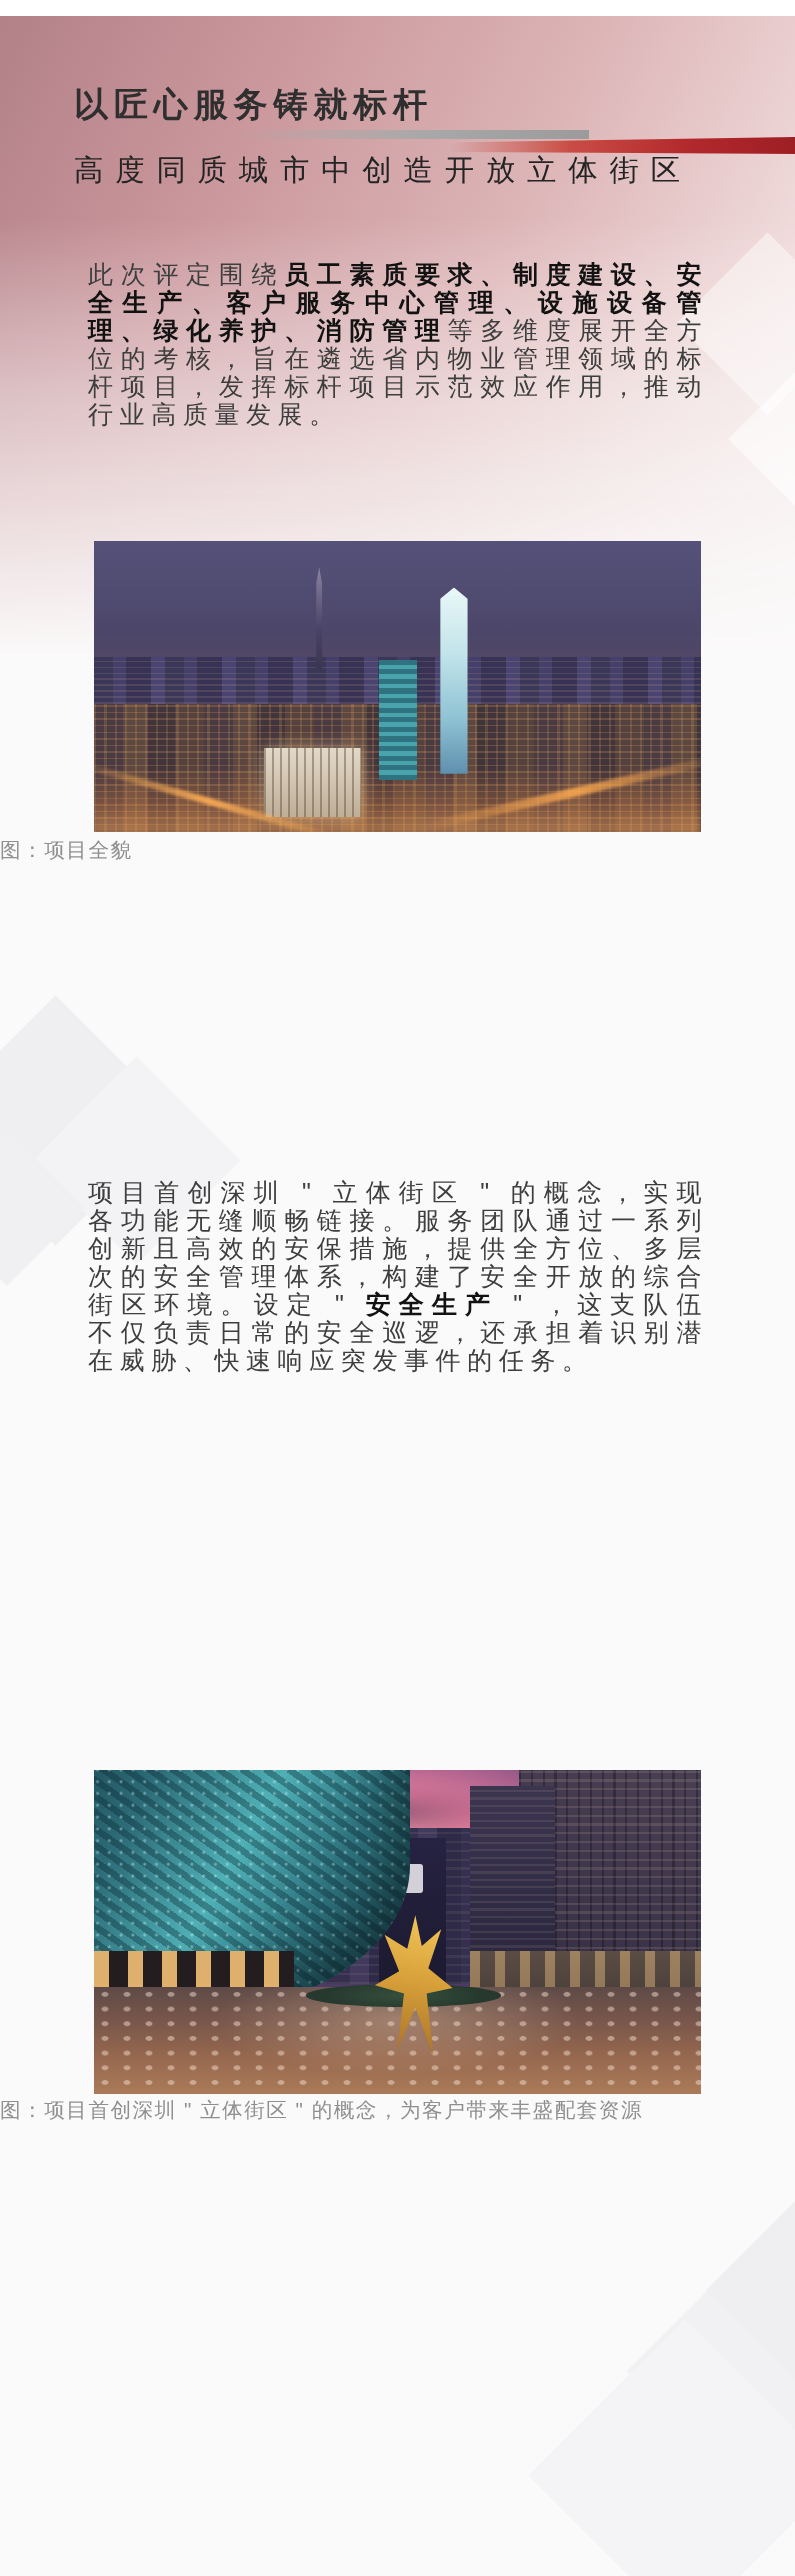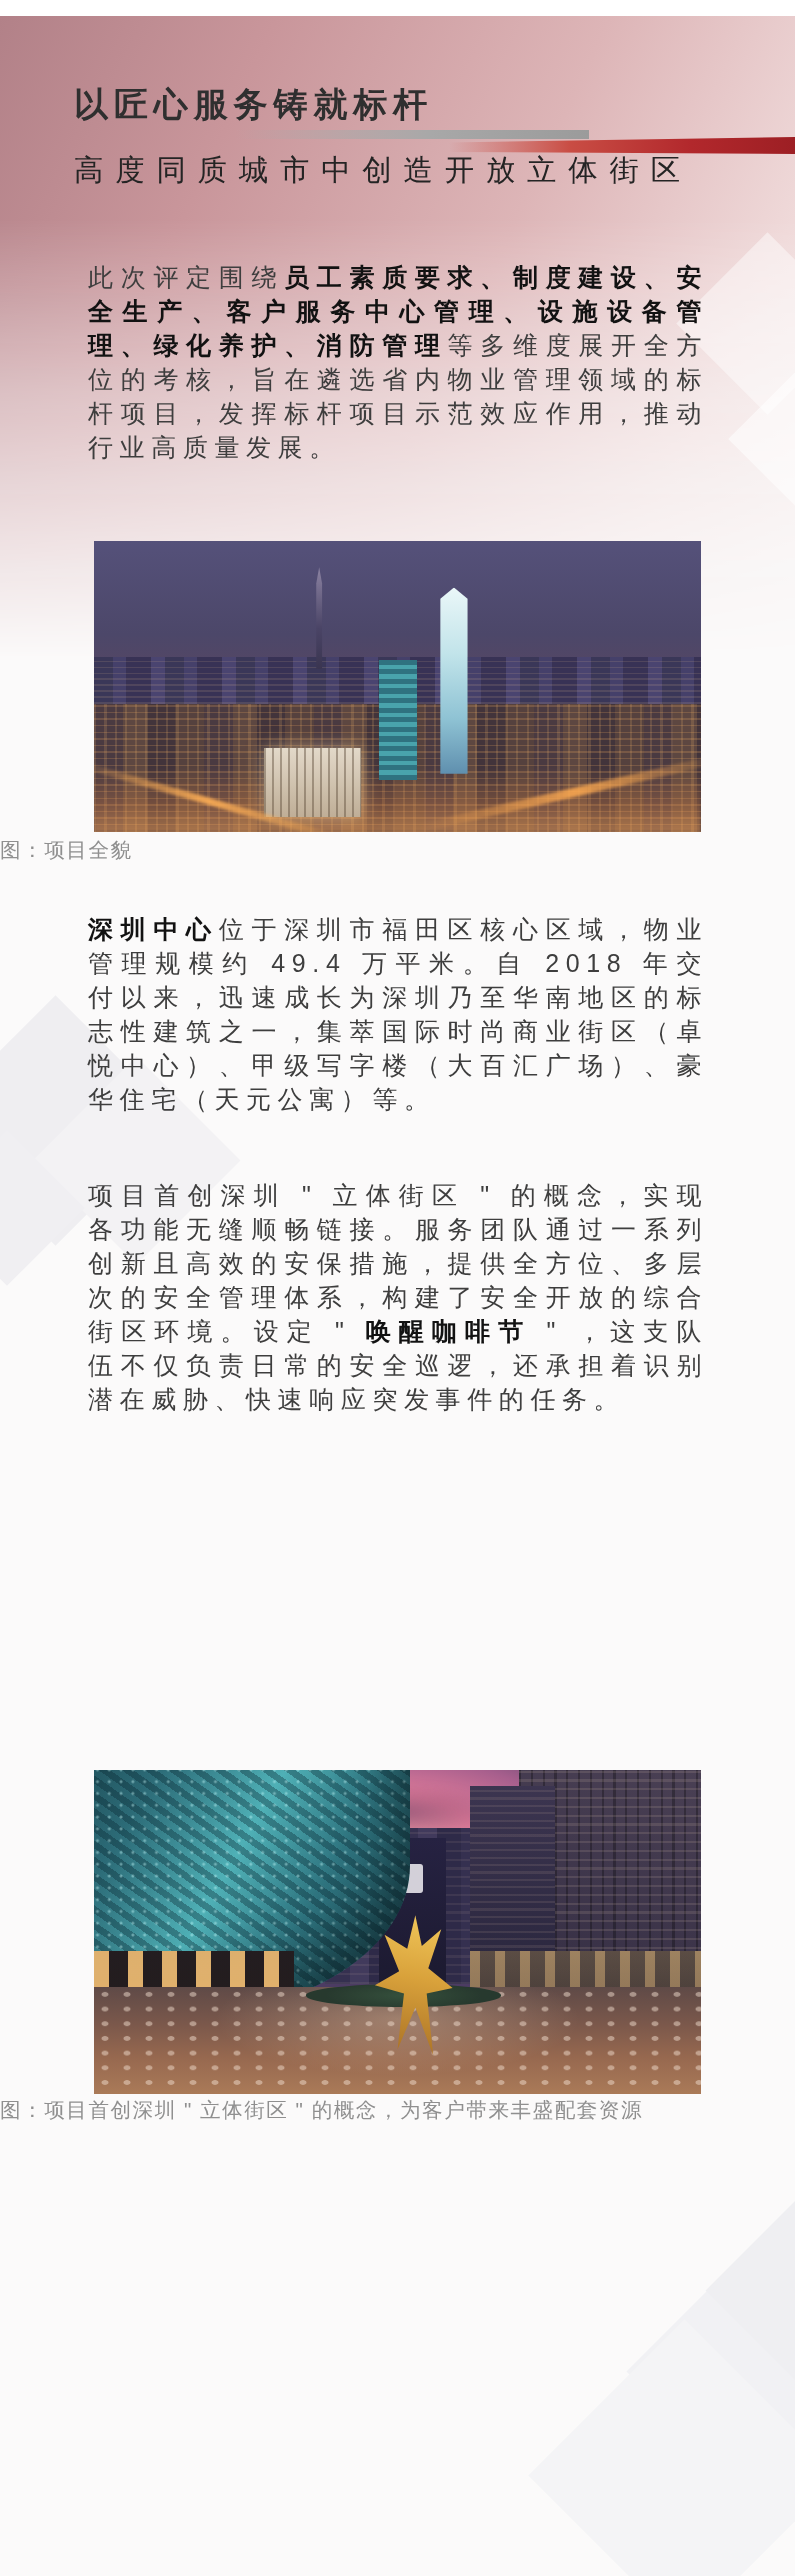--- a/index.html
+++ b/index.html
@@ -47,21 +47,21 @@
     background:linear-gradient(to right,rgba(197,85,80,0) 0%,#c94d44 35%,var(--accent-red) 70%,#9d1f24 100%);
     clip-path:polygon(0 32%,100% 0,100% 100%,0 88%);
   }
   .subtitle{
     position:absolute;left:74px;top:135px;
     font-size:29.4px;font-weight:400;letter-spacing:11.8px;color:#242424;white-space:nowrap;
   }
   
   .para{
     position:absolute;left:88px;width:620px;
-    font-size:25px;line-height:34px;letter-spacing:6.6px;
+    font-size:25px;line-height:28px;letter-spacing:6.6px;
     color:var(--text-color);text-align:justify;
   }
   .para .b{font-weight:700;color:var(--bold-color);}
   .caption{
     position:absolute;left:0;width:795px;text-align:left;
     font-size:20.6px;line-height:29.4px;letter-spacing:1.5px;color:var(--caption-gray);
   }
   
   .photo{position:absolute;left:94px;overflow:hidden;background:#2c2a44;}
   .photo *{position:absolute;}
@@ -181,22 +181,21 @@
     <div class="p1-glow"></div>
     <div class="p1-lowrise"></div>
     <div class="p1-teal"></div>
     <div class="p1-spire"></div>
     <div class="p1-main"></div>
     <div class="p1-road1"></div>
     <div class="p1-road2"></div>
   </figure>
   <div class="caption" style="top:819px">图：项目全貌</div>
 
-  <p class="para" style="top:896px"><span class="b">深圳中心</span><span>位于深圳市福田区核心区域，物业管理规模约 49.4 万平米。自 2018 年交付以来，迅速成长为深圳乃至华南地区的标志性建筑之一，集萃国际时尚商业街区（卓悦中心）、甲级写字楼（大百汇广场）、豪华住宅（天元公寓）等。</span></p>
-  <p class="para" style="top:1162px"><span>项目首创深圳 " 立体街区 " 的概念，实现各功能无缝顺畅链接。服务团队通过一系列创新且高效的安保措施，提供全方位、多层次的安全管理体系，构建了安全开放的综合街区环境。设定 " </span><span class="b">唤醒咖啡节</span><span> " ，这支队伍不仅负责日常的安全巡逻，还承担着识别潜在威胁、快速响应突发事件的任务。</span></p>
+  <p class="para" style="top:1162px"><span>项目首创深圳 " 立体街区 " 的概念，实现各功能无缝顺畅链接。服务团队通过一系列创新且高效的安保措施，提供全方位、多层次的安全管理体系，构建了安全开放的综合街区环境。设定 " </span><span class="b">安全生产</span><span> " ，这支队伍不仅负责日常的安全巡逻，还承担着识别潜在威胁、快速响应突发事件的任务。</span></p>
 
   <figure class="photo photo2">
     <div class="p2-sky"></div>
     <div class="p2-cloud"></div>
     <div class="p2-mid"></div>
     <div class="p2-signtower"></div>
     <div class="p2-sign"></div>
     <div class="p2-rt1"></div>
     <div class="p2-rt2"></div>
     <div class="p2-podium"></div>

